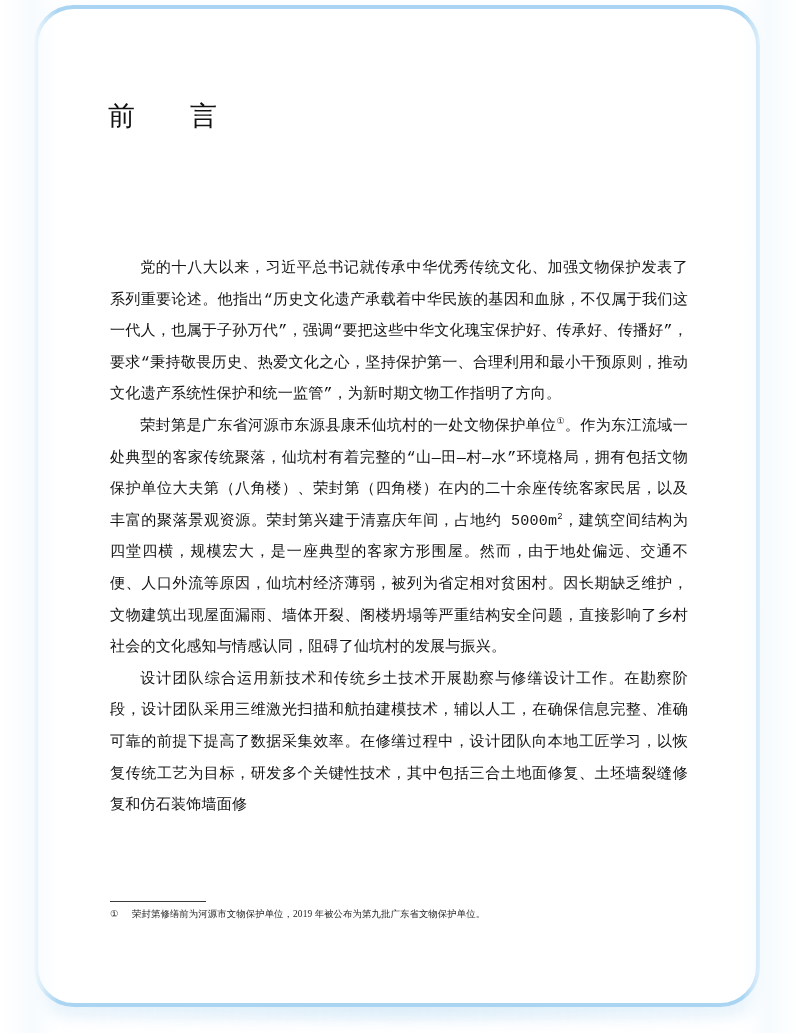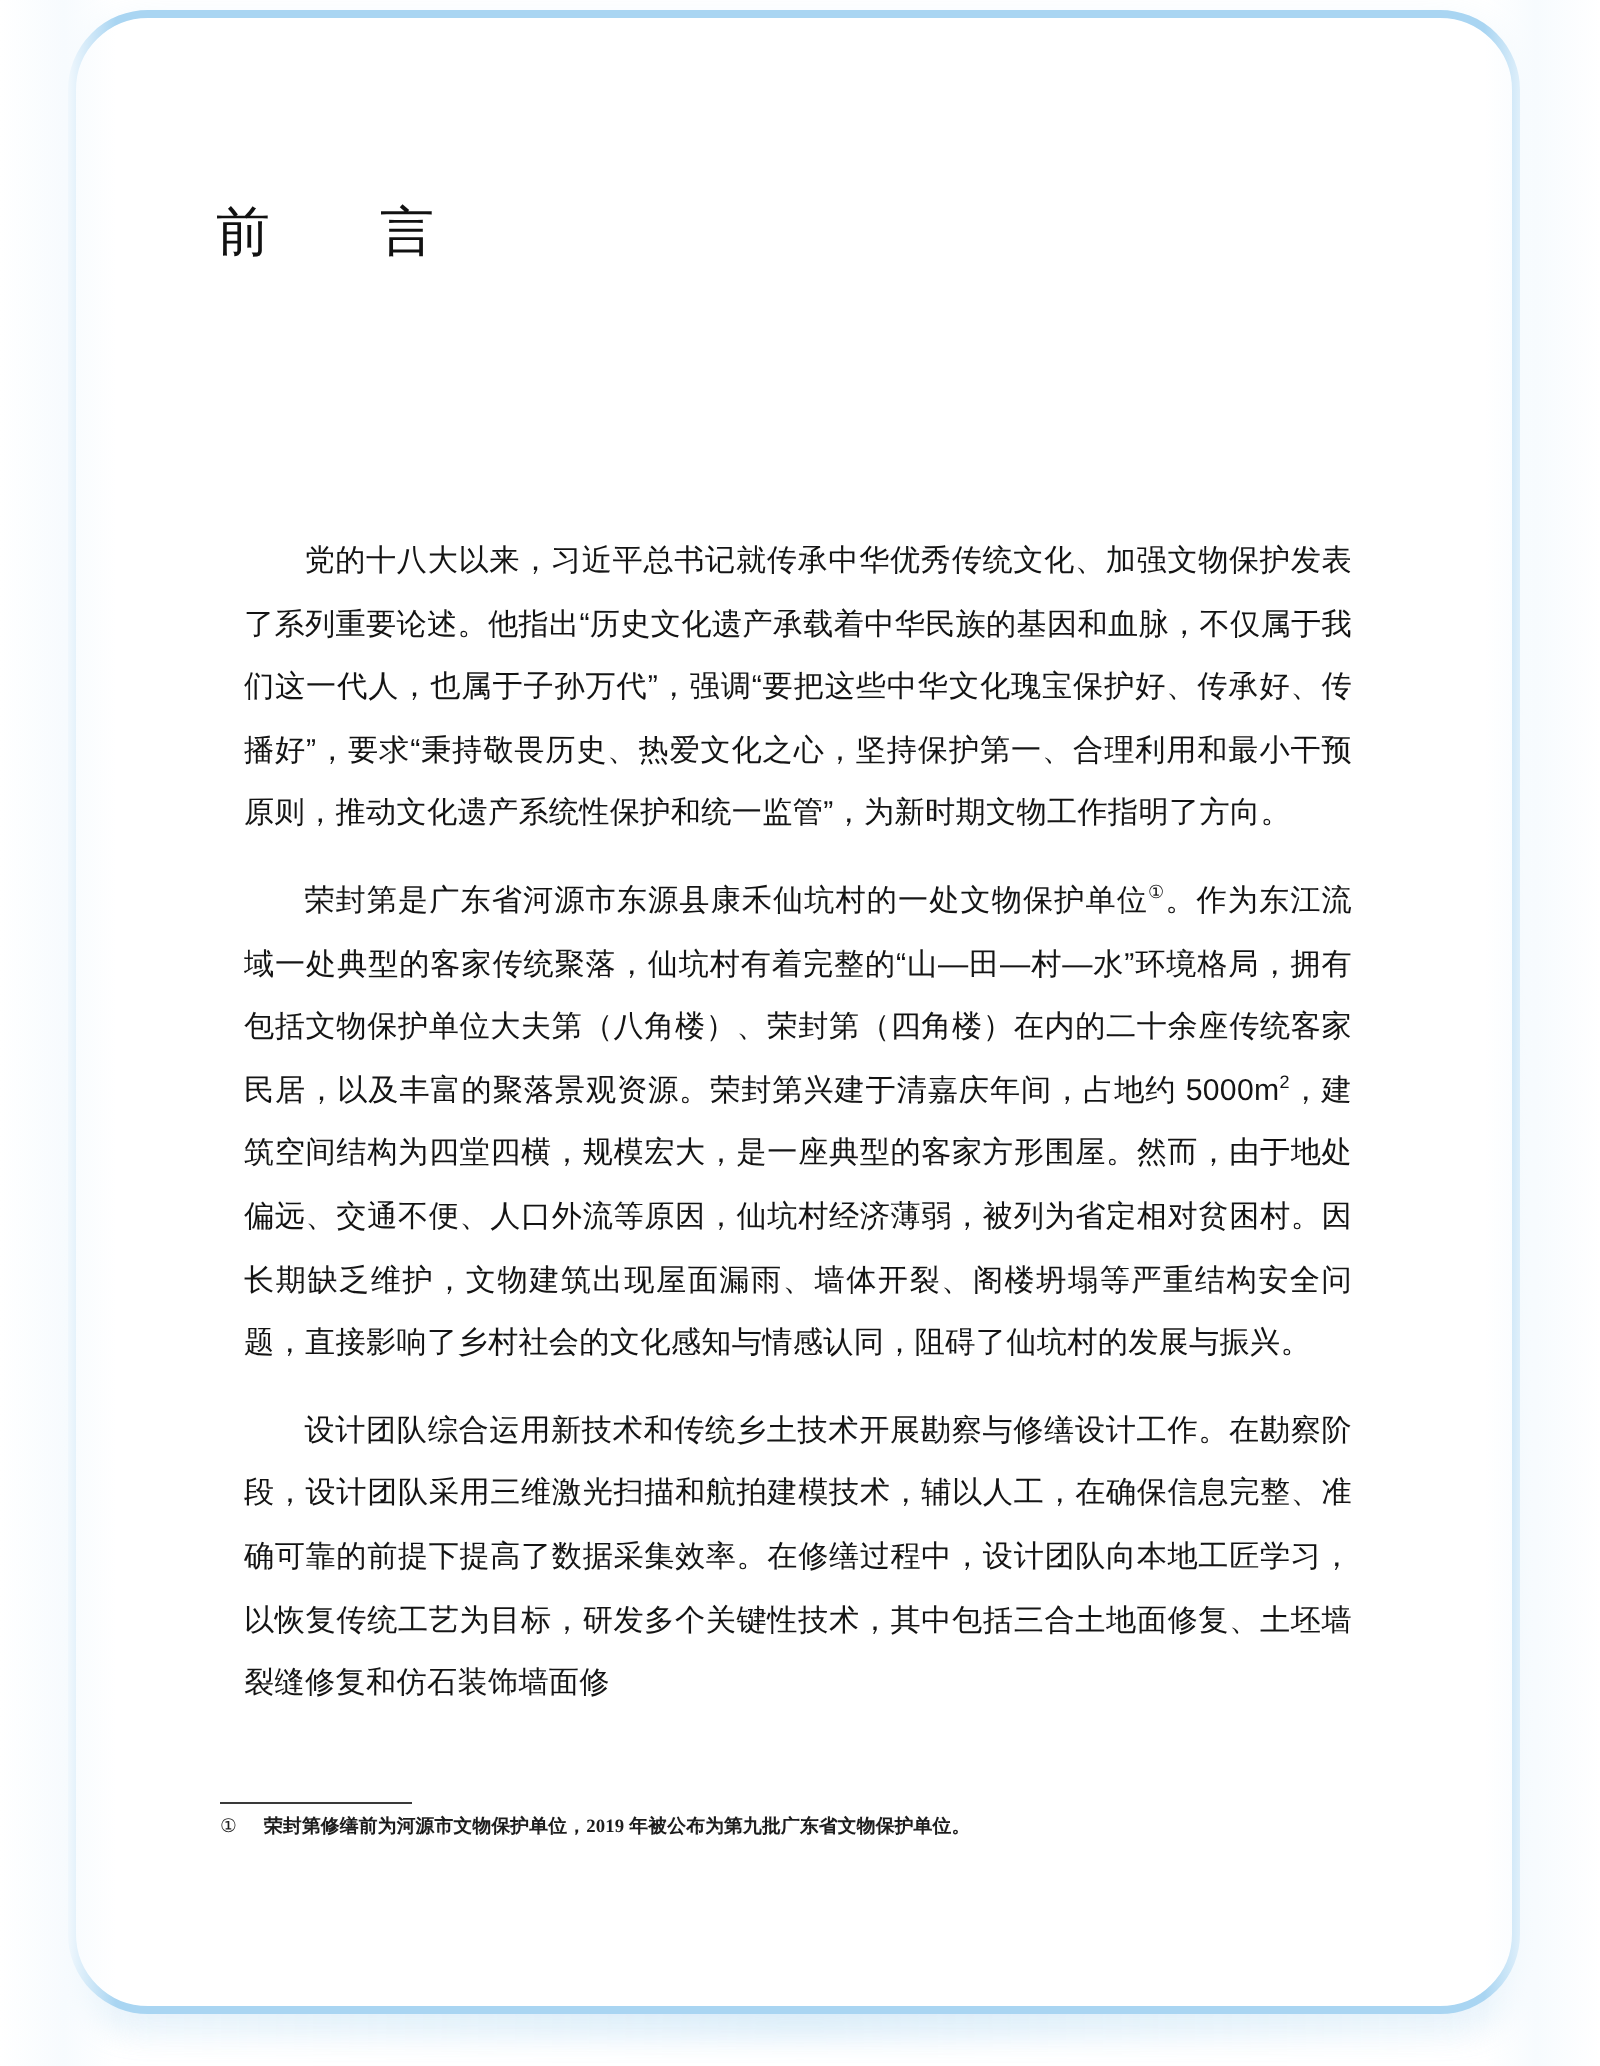--- a/index.html
+++ b/index.html
@@ -90,28 +90,28 @@
   }
 
   .body-block {
     position: absolute;
     left: 110px;
     top: 253px;
     width: 578px;
   }
 
   .para {
-    margin: 12px;
+    margin: 0;
     font-size: 15.1px;
     line-height: 31.6px;
     color: #141414;
     text-align: justify;
     text-justify: inter-character;
     text-indent: 2em;
-    font-family: Liberation Sans, sans-serif;
+    font-family: Liberation Mono, monospace;
     letter-spacing: 0.15px;
   }
 
   .para sup {
     font-size: 9px;
     vertical-align: super;
     line-height: 0;
   }
 
   
@@ -135,21 +135,20 @@
     color: #1d1d1d;
     font-family: "Liberation Serif", "DejaVu Serif", serif;
     letter-spacing: 0.1px;
   }
   .footnote-marker {
     flex: 0 0 auto;
     width: 22px;
   }
   .footnote-text {
     flex: 1 1 auto;
-    font-weight: bold;
   }
 </style>
 </head>
 <body>
 
 <div class="page-shell">
 
   <div class="page-glow"></div>
   <div class="page-frame"></div>
   <div class="gutter-wash-left"></div>

